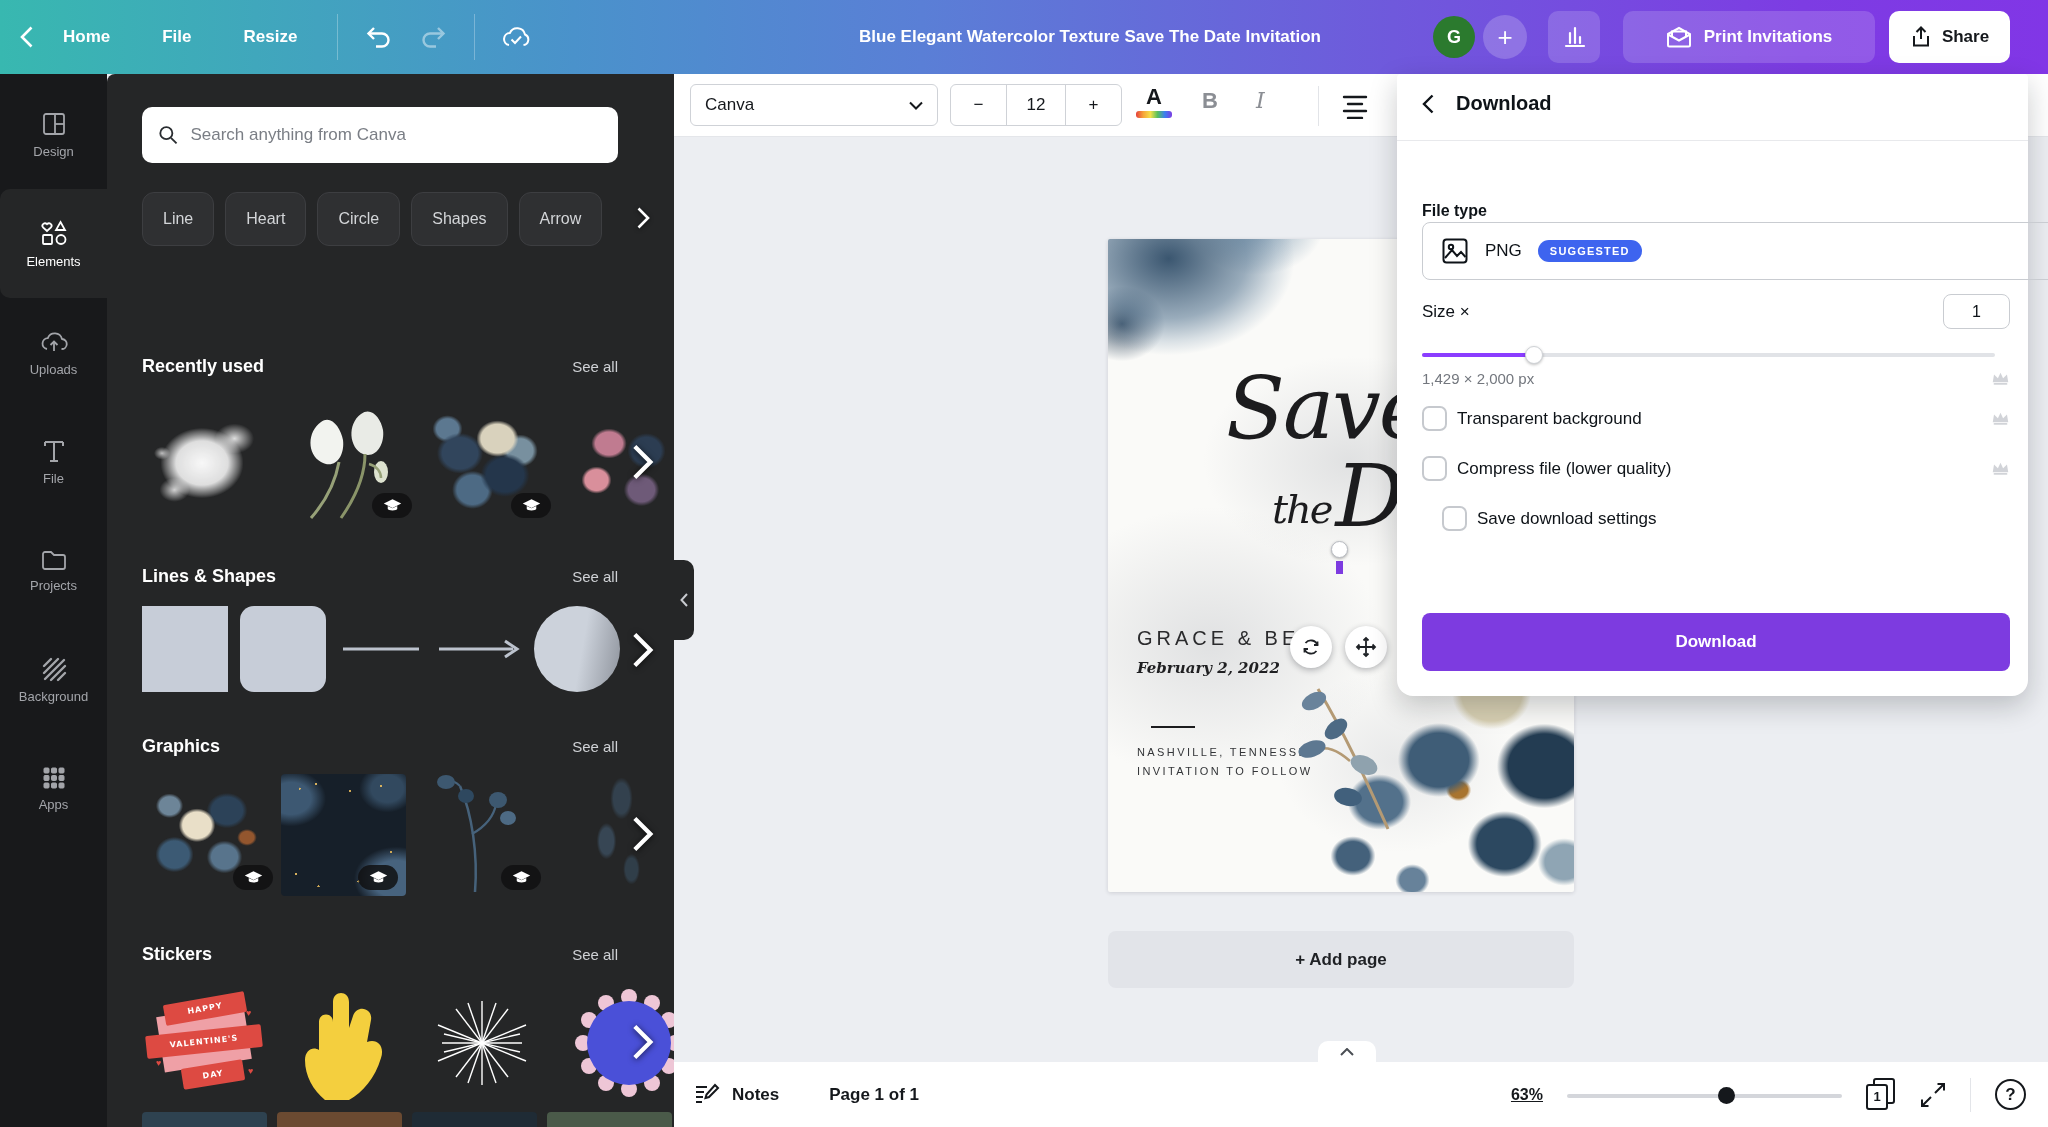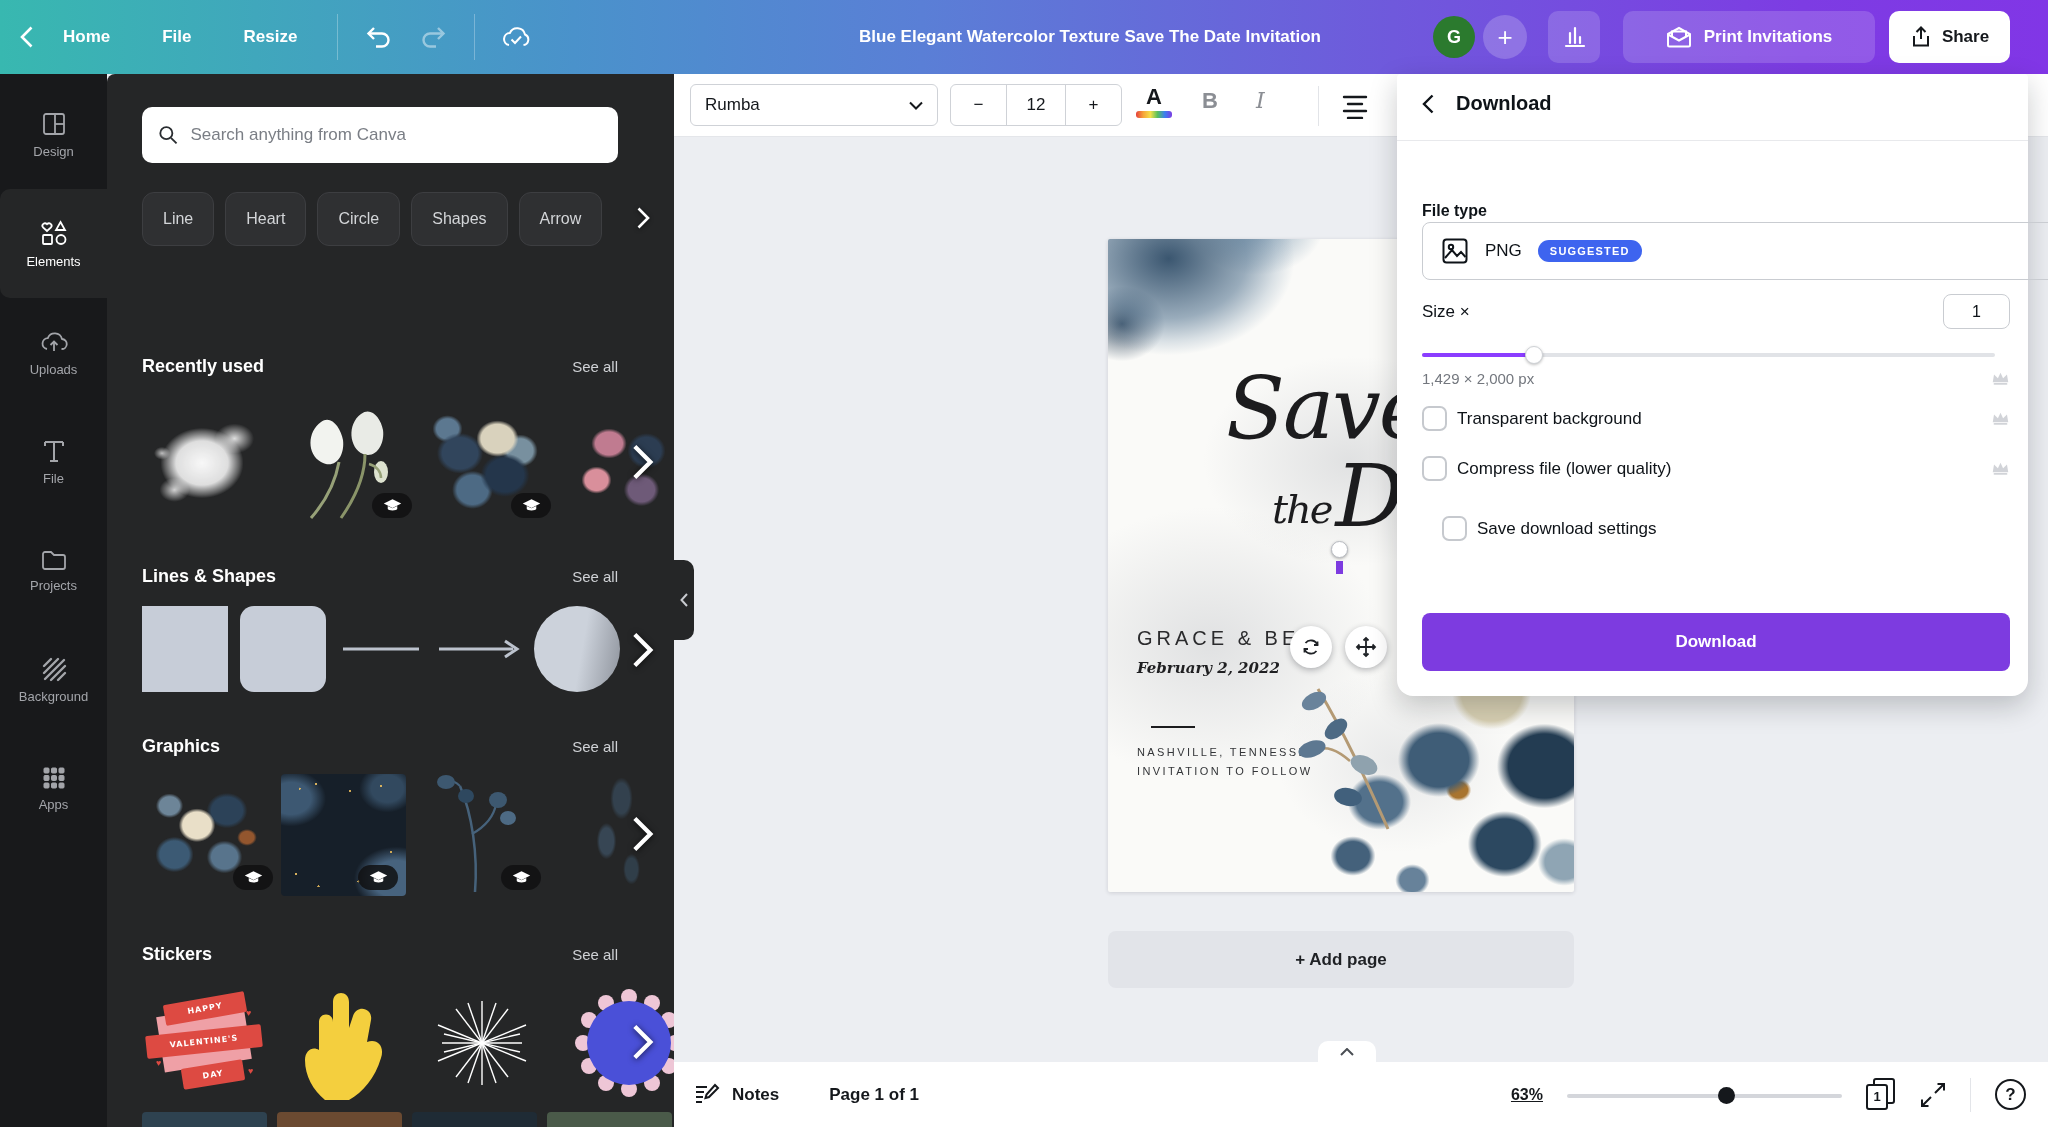--- a/index.html
+++ b/index.html
@@ -236,21 +236,21 @@
     <button class="add-page">+ Add page</button>
     <div class="collapse-tab">
       <svg width="14" height="8" viewBox="0 0 14 8" fill="none" stroke="#4a4e54" stroke-width="2">
           <path d="M1 7 L7 1 L13 7"></path>
         </svg>
     </div>
   </div>
 
   <div class="toolbar">
     <div class="font-box">
-      <span>Rumba</span>
+      <span>Canva</span>
       <svg width="14" height="9" viewBox="0 0 14 9" fill="none" stroke="#15181c" stroke-width="2">
           <path d="M1 1.5 L7 7.5 L13 1.5"></path>
         </svg>
     </div>
     <div class="stepper">
       <div class="step-minus">−</div>
       <div class="step-val">12</div>
       <div class="step-plus">+</div>
     </div>
     <div class="color-a">
@@ -685,21 +685,21 @@
 
     <div class="dl-check-row" style="top:382px;">
       <div class="checkbox"></div>
       <span>Compress file (lower quality)</span>
     </div>
     <svg class="crown" style="top:386px;" width="19" height="15" viewBox="0 0 22 17" fill="#cdcfd4">
         <path d="M2 14 L3.5 5 L8 9.5 L11 3 L14 9.5 L18.5 5 L20 14 Z"></path>
         <rect x="3" y="15" width="16" height="1.8" rx="0.9"></rect>
       </svg>
 
-    <div class="dl-check-row" style="top:442px;padding-left:20px;">
+    <div class="dl-check-row" style="top:432px;padding-left:20px;">
       <div class="checkbox"></div>
       <span>Save download settings</span>
     </div>
 
     <button class="dl-button">Download</button>
   </section>
 
 </div>
 
 </body></html>

